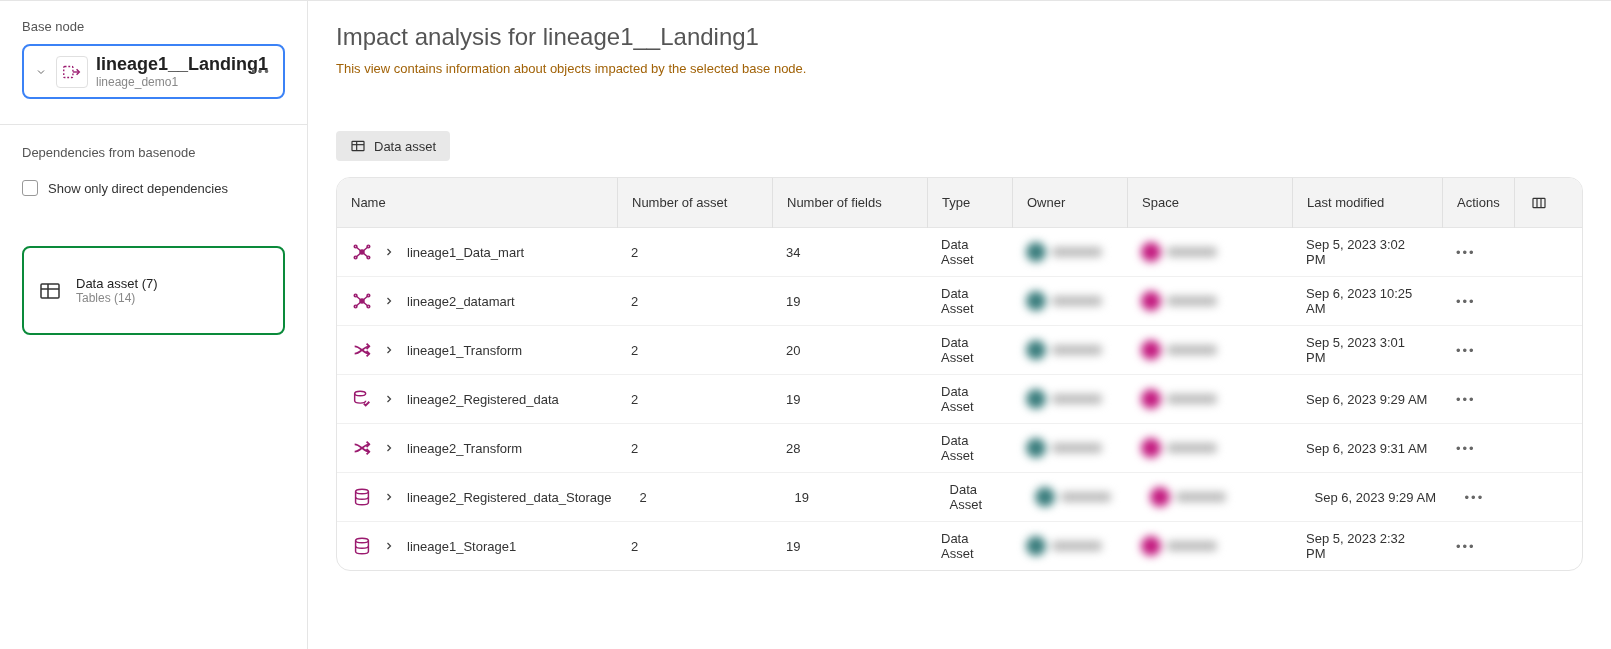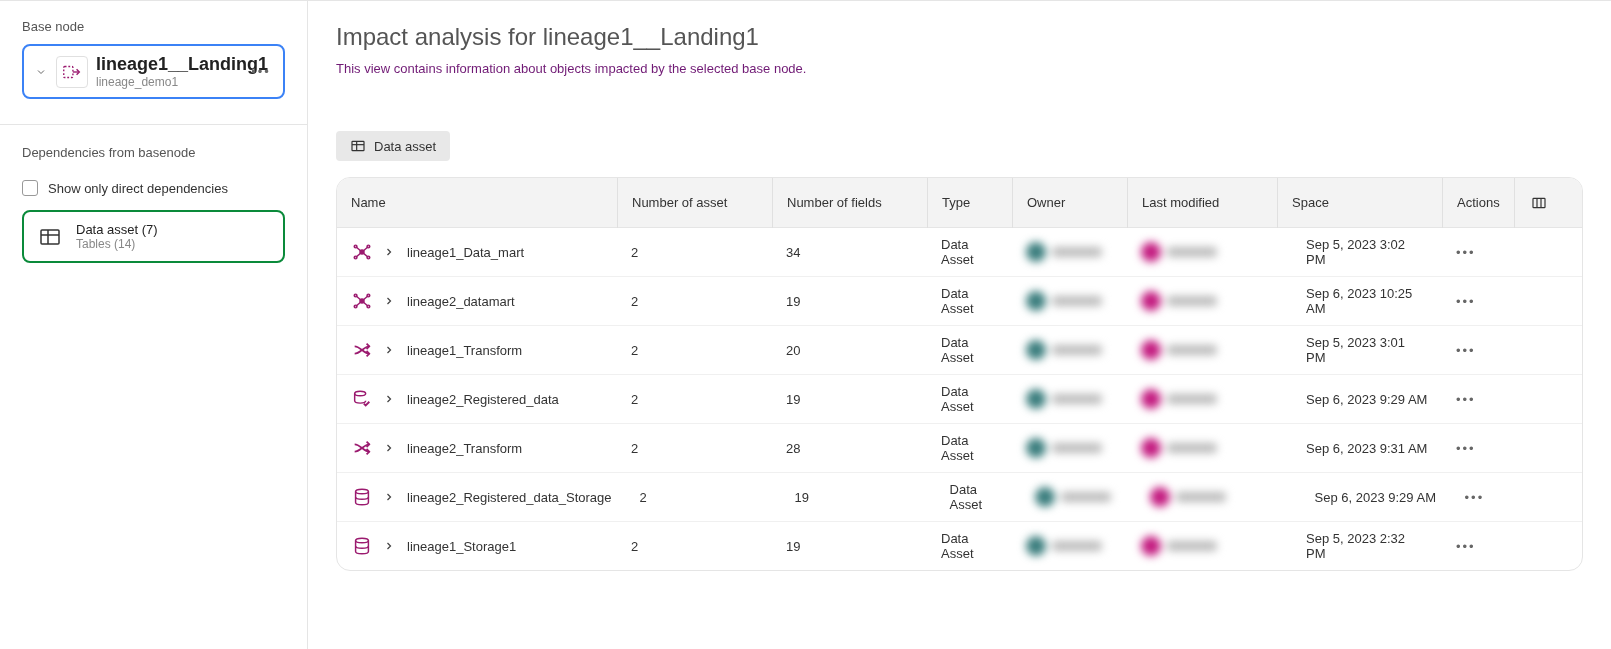--- a/index.html
+++ b/index.html
@@ -69,24 +69,25 @@
   color: #333;
 }
 .checkbox-box {
   width: 16px; height: 16px;
   border: 1px solid #999; border-radius: 3px;
   background: #fff;
 }
 .dependency-card {
   border: 2px solid #0a8a3a;
   border-radius: 8px;
-  padding: 10px 12px;
+  padding: 28px 12px;
   display: flex;
   align-items: center;
   gap: 12px;
+  margin-top: 36px;
 }
 .dependency-icon {
   width: 28px; height: 28px;
   display: flex; align-items: center; justify-content: center;
 }
 .dependency-title { font-size: 13px; color: #222; }
 .dependency-sub { font-size: 12px; color: #888; }
 
 .main {
   flex: 1;
@@ -94,21 +95,21 @@
   overflow: auto;
 }
 .page-title {
   font-size: 24px;
   font-weight: 400;
   color: #555;
   margin-bottom: 10px;
 }
 .page-sub {
   font-size: 13px;
-  color: #701a75;
+  color: #a16207;
   margin-bottom: 55px;
 }
 .filter-chip {
   display: inline-flex;
   align-items: center;
   gap: 8px;
   background: #e8e8e8;
   border-radius: 4px;
   padding: 7px 14px;
   cursor: pointer;
@@ -238,22 +239,22 @@
       <span>Data asset</span>
     </div>
 
     <div class="table-wrap">
       <div class="thead">
         <div class="th col-name">Name</div>
         <div class="th col-tables">Number of asset</div>
         <div class="th col-fields">Number of fields</div>
         <div class="th col-type">Type</div>
         <div class="th col-owner">Owner</div>
+        <div class="th col-space">Space</div>
         <div class="th col-mod">Last modified</div>
-        <div class="th col-space">Space</div>
         <div class="th col-act">Actions</div>
         <div class="th col-cfg">
           <svg width="16" height="16" viewBox="0 0 24 24" fill="none" stroke="#333" stroke-width="1.8">
             <rect x="3" y="5" width="18" height="14" rx="1"></rect>
             <line x1="9" y1="5" x2="9" y2="19"></line>
             <line x1="15" y1="5" x2="15" y2="19"></line>
           </svg>
         </div>
       </div>
       <div id="tbody">

